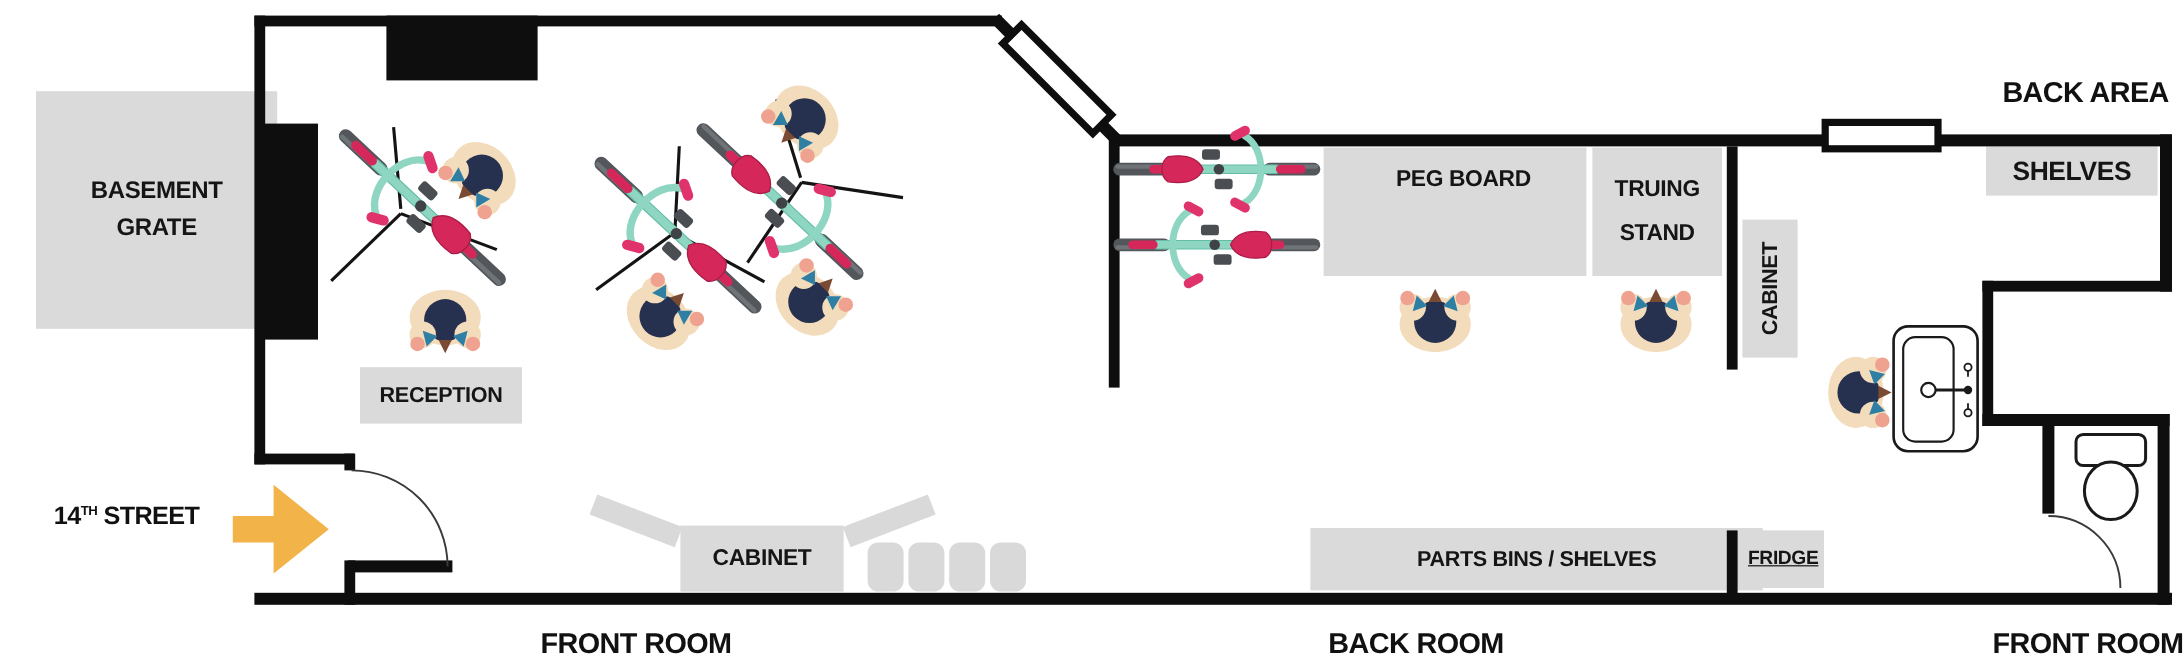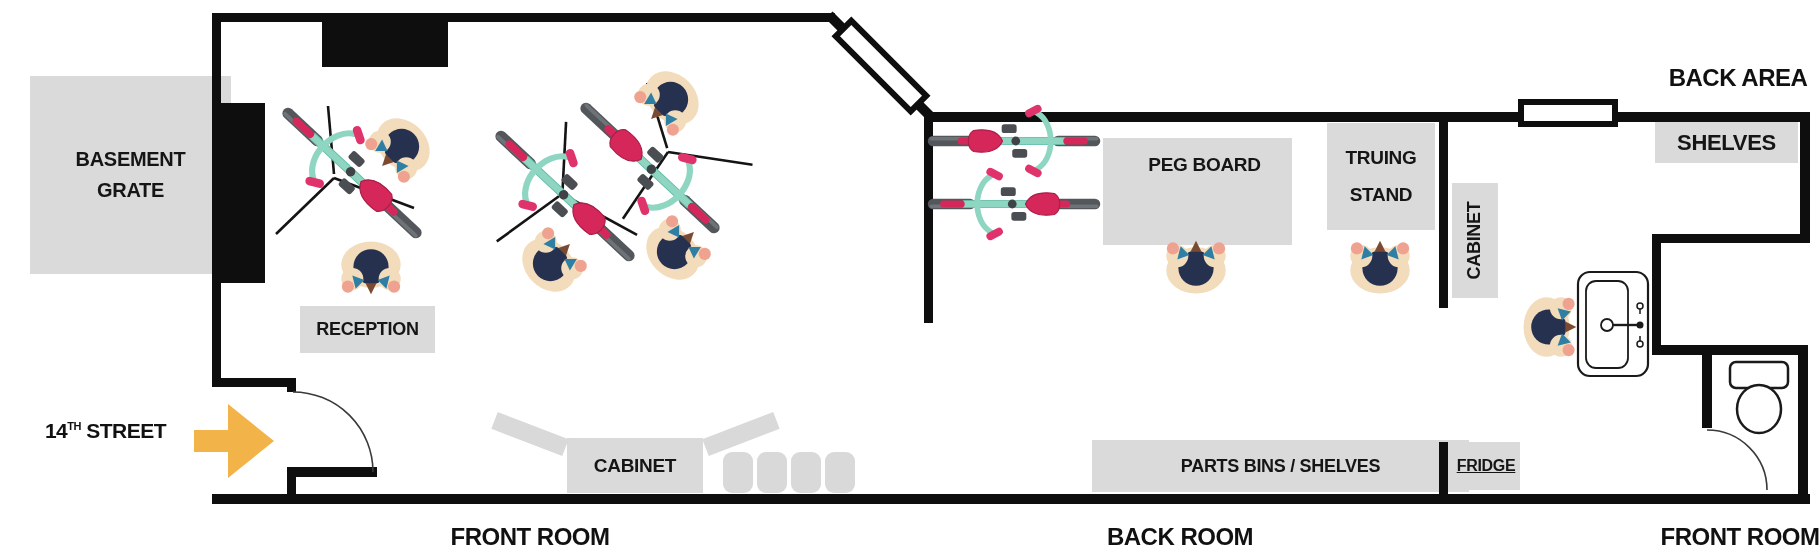--- a/index.html
+++ b/index.html
@@ -28,21 +28,21 @@
   </div>
 
   <div class="box" style="left:300px;top:306px;width:135px;height:47px;font-size:18px;">
     <span>RECEPTION</span>
   </div>
 
   <div class="box" style="left:567px;top:438px;width:136px;height:55px;font-size:19px;">
     <span>CABINET</span>
   </div>
 
-  <div class="box toplab" style="left:1103px;top:138px;width:189px;height:107px;font-size:19px;padding-left:14px;">
+  <div class="box toplab" style="left:1103px;top:123px;width:219px;height:107px;font-size:19px;padding-left:14px;">
     <span>PEG BOARD</span>
   </div>
 
   <div class="box twolines" style="left:1327px;top:123px;width:108px;height:107px;font-size:19px;">
     <span>TRUING</span>
     <span>STAND</span>
   </div>
 
   <div class="box" style="left:1452px;top:183px;width:46px;height:115px;font-size:18px;">
     <span class="vert">CABINET</span>

